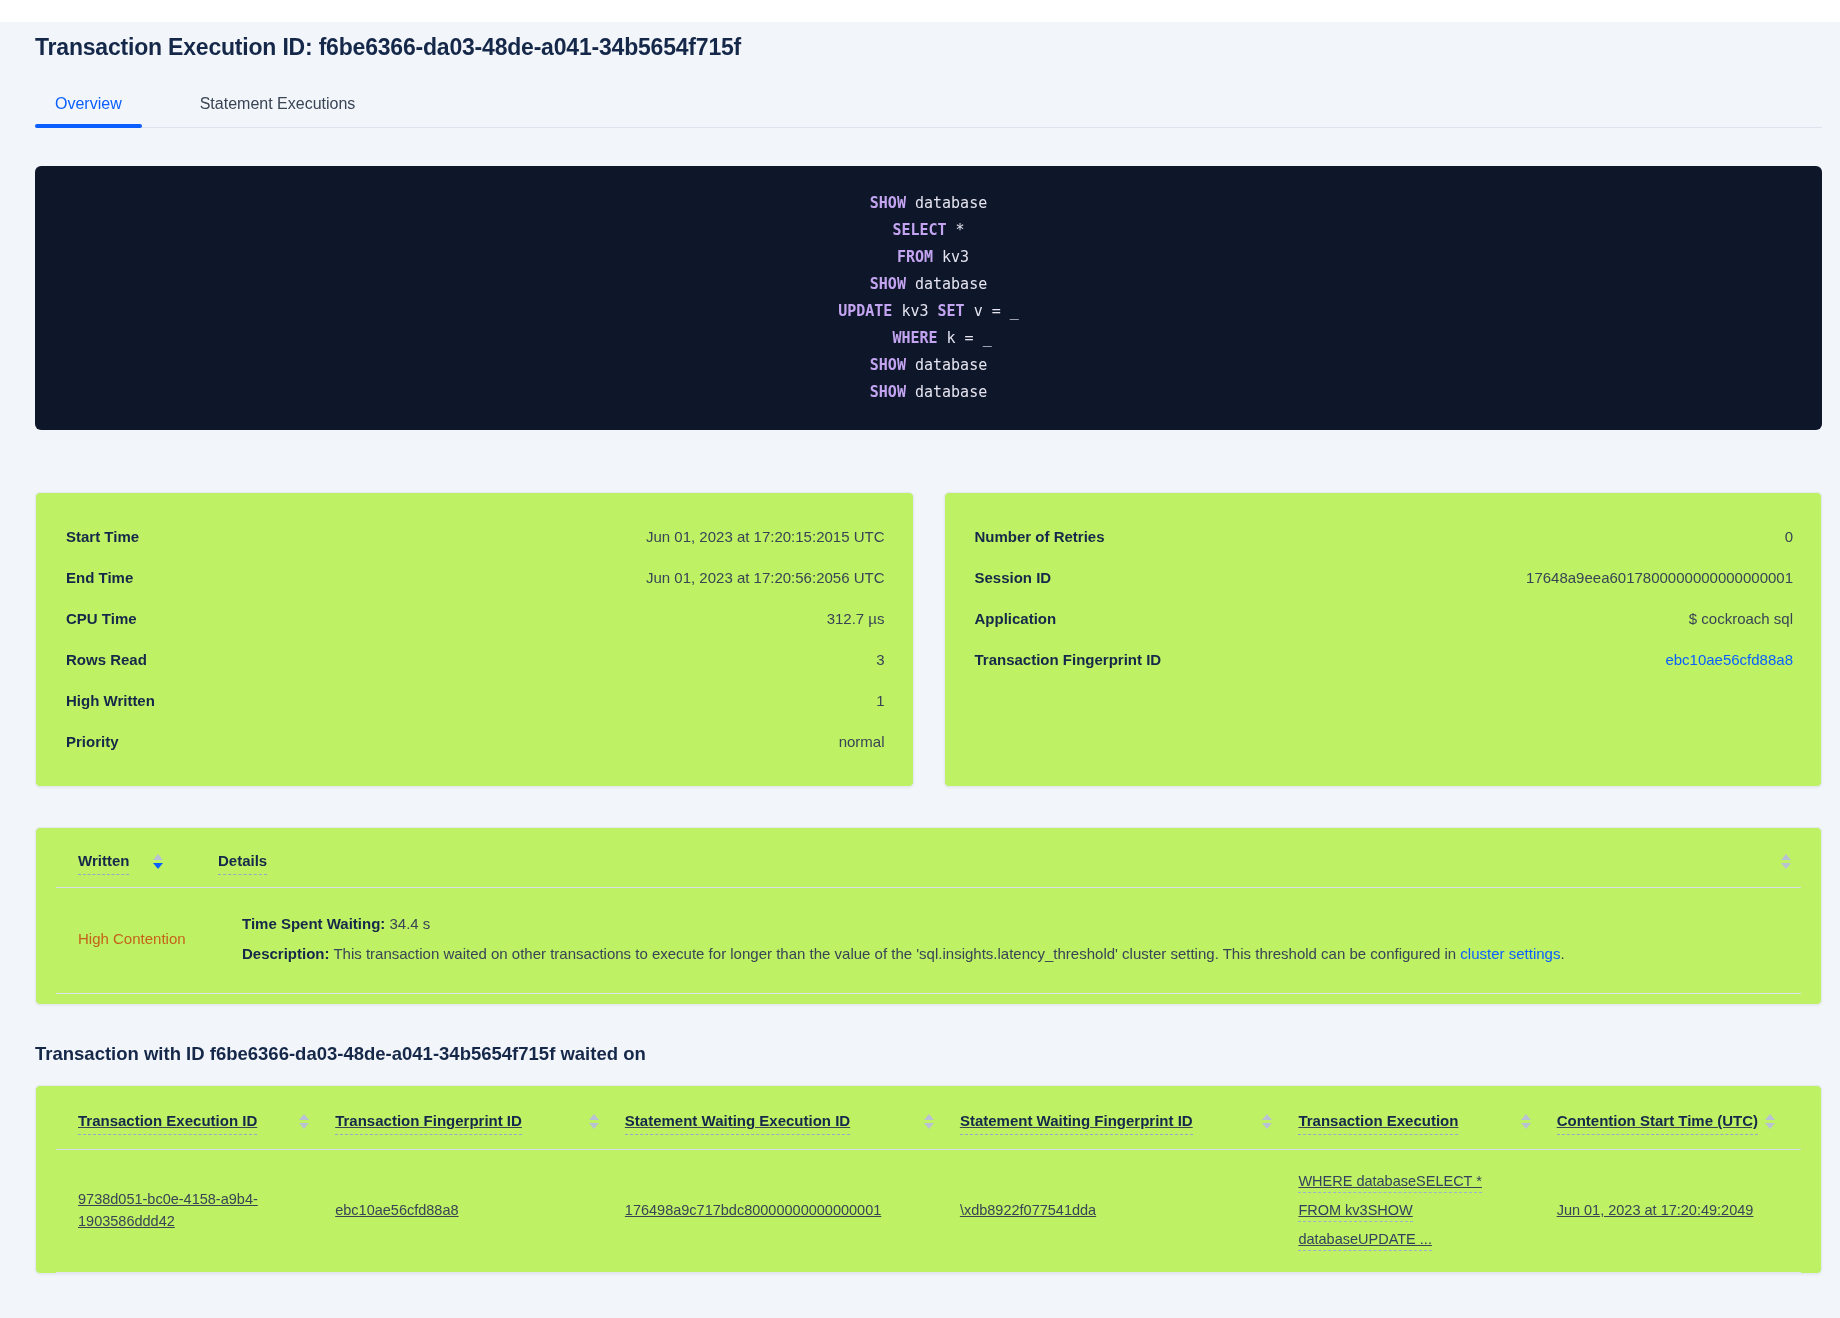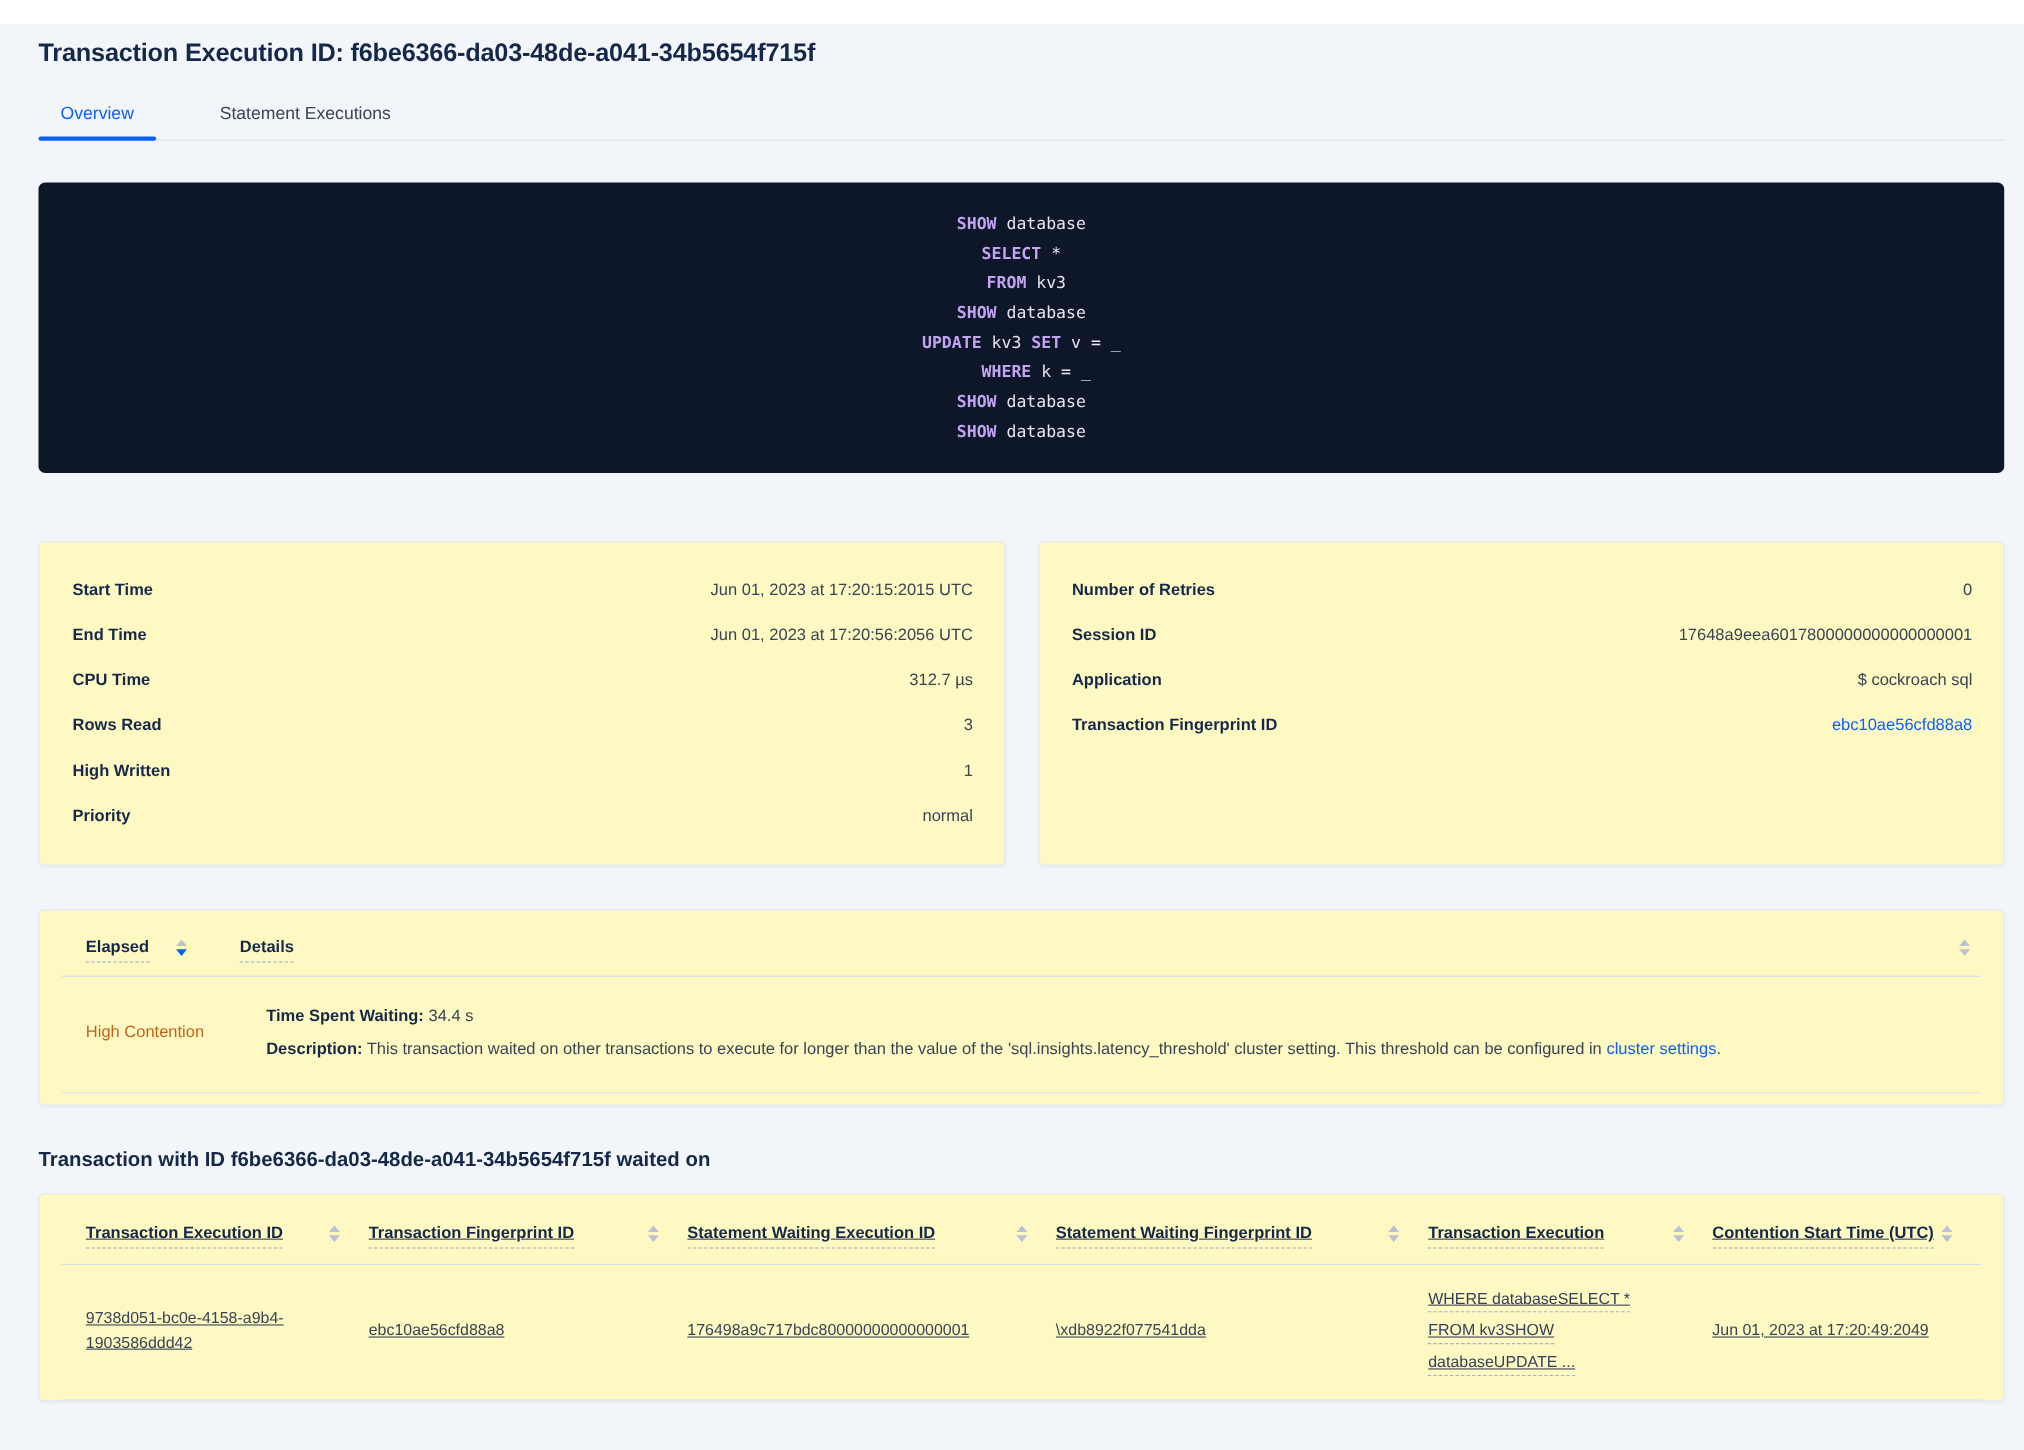--- a/index.html
+++ b/index.html
@@ -39,21 +39,21 @@
     background:#0e1729; border-radius:6px;
     padding:24px 26px;
     font-family:"DejaVu Sans Mono", monospace;
     font-size:15px; line-height:27px;
     color:#e5e4f0; white-space:pre;text-align:center;
   }
   .sql-box .kw { color:#c3a4f1; font-weight:bold; }
 
   
   .card {
-    background:#fef9c3; border:1px solid #e4e9f0; border-radius:5px;
+    background:#bef264; border:1px solid #e4e9f0; border-radius:5px;
     box-shadow:0 1px 3px rgba(22,33,57,0.05);
   }
   .stat-row { display:flex; gap:30px; margin-top:62px; align-items:stretch; }
   .stat-card { flex:1; padding:23px 28px 24px 30px; }
   .stat-line { display:flex; justify-content:space-between; align-items:center; height:41px; }
   .stat-label { font-size:15px; font-weight:bold; color:#152849; }
   .stat-value { font-size:15px; color:#394455; }
   .blue-link { color:#0b5fff; cursor:pointer; text-decoration:none; }
 
   
@@ -168,21 +168,21 @@
         <span class="stat-label">Transaction Fingerprint ID</span>
         <span class="stat-value blue-link">ebc10ae56cfd88a8</span>
       </div>
     </div>
 
   </div>
 
   <div class="card insights-card">
     <div class="ins-head">
       <div class="ins-col1">
-        <span class="hlabel dashed">Elapsed</span>
+        <span class="hlabel dashed">Written</span>
         <span class="sort desc">
             <i class="up"></i>
             <i class="down"></i>
           </span>
       </div>
       <div class="ins-col2">
         <span class="hlabel dashed">Details</span>
       </div>
       <span class="sort sort-right">
           <i class="up"></i>

